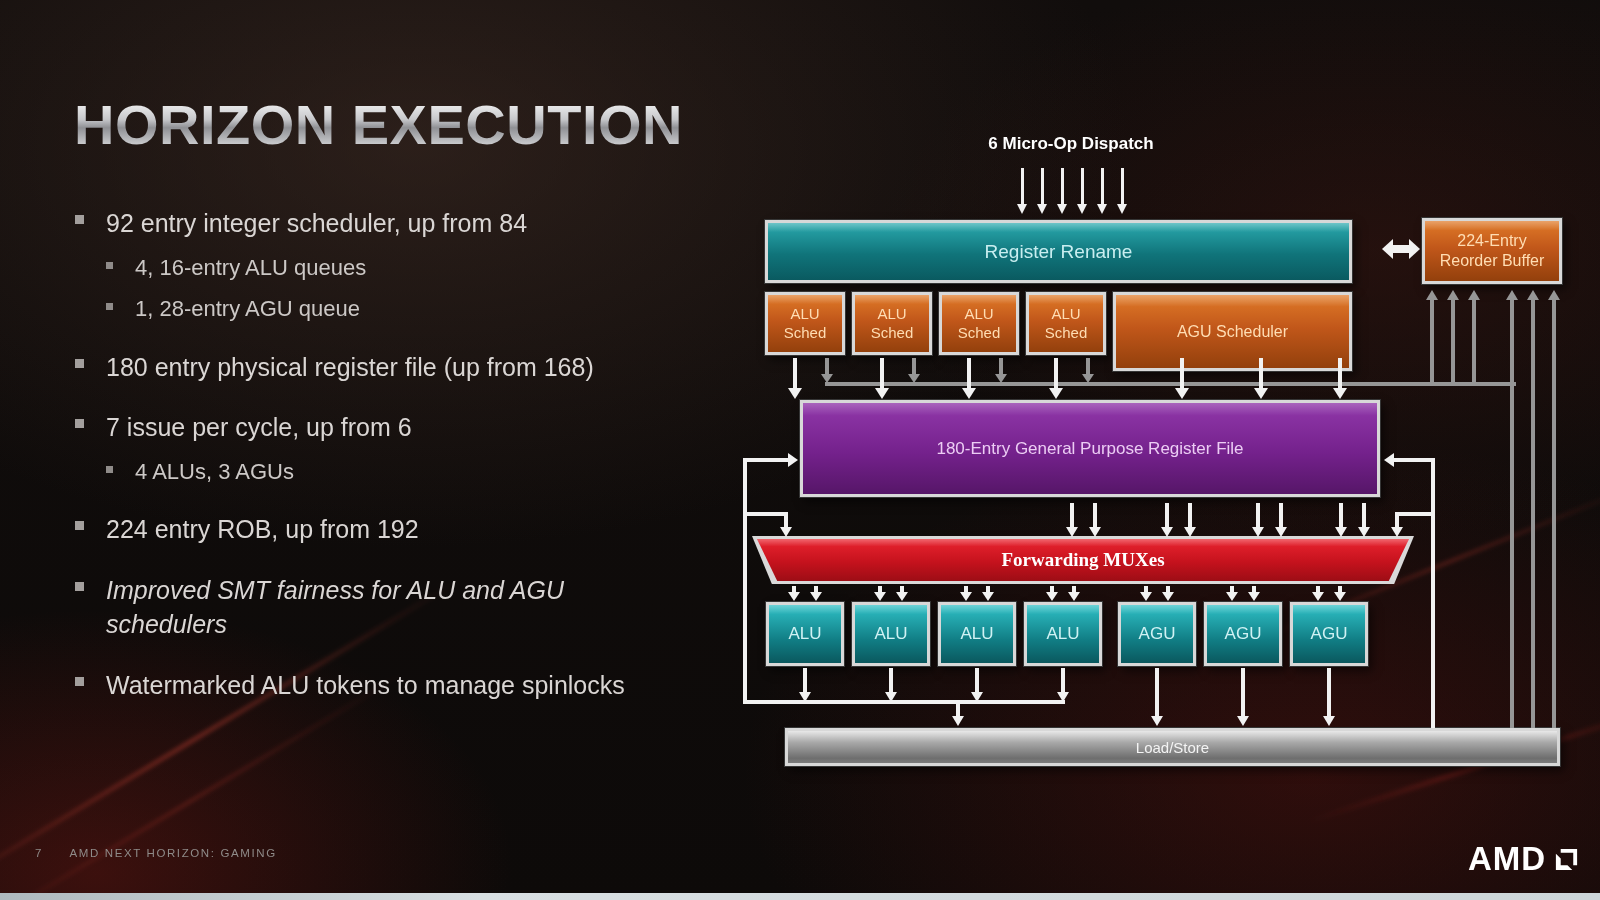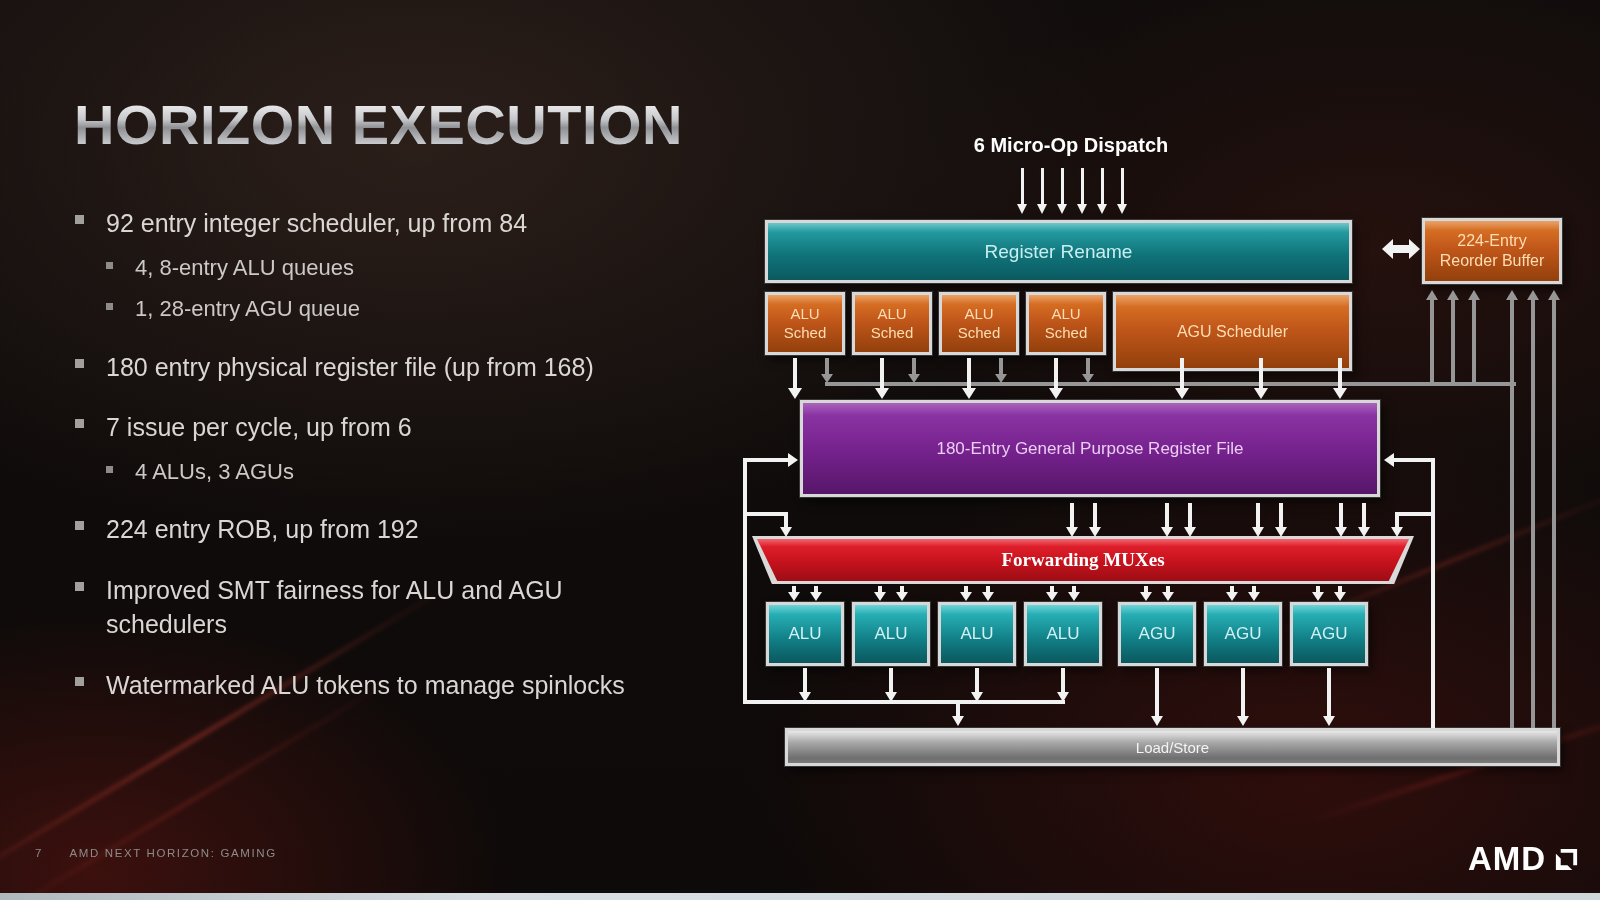--- a/index.html
+++ b/index.html
@@ -57,21 +57,21 @@
   .mux-outer{position:absolute;left:752px;top:536px;width:662px;height:48px;background:#d9d9d9;
     clip-path:polygon(0 0,100% 0,97% 100%,3% 100%);
     filter:drop-shadow(4px 5px 6px rgba(0,0,0,.5));font-family:Liberation Serif, serif;}
   .mux-inner{position:absolute;left:5px;top:3px;right:5px;bottom:3px;
     background:linear-gradient(180deg,rgba(255,255,255,.3),rgba(255,255,255,0) 18%),
       linear-gradient(180deg,#ea2430 0%,#c5121d 55%,#9d0d15 100%);
     clip-path:polygon(0 0,100% 0,96.9% 100%,3.1% 100%);
     display:flex;align-items:center;justify-content:center;color:#fff;font-weight:bold;font-size:19px;}
 
   .dispatch-label{position:absolute;left:971px;top:134px;width:200px;text-align:center;
-    color:#fff;font-weight:bold;font-size:20px;}
+    color:#fff;font-weight:bold;font-size:17px;}
 
   .line{position:absolute;}
   .head{position:absolute;width:0;height:0;}
 
   .dbl{position:absolute;left:1384px;top:239px;width:34px;height:20px;}
   .dbl .bar{position:absolute;left:8px;top:6px;width:18px;height:8px;background:#f2f2f2;}
   .dbl .hl{position:absolute;left:-2px;top:0;border-top:10px solid transparent;border-bottom:10px solid transparent;border-right:11px solid #f2f2f2;}
   .dbl .hr{position:absolute;right:-2px;top:0;border-top:10px solid transparent;border-bottom:10px solid transparent;border-left:11px solid #f2f2f2;}
 
   .footer{position:absolute;left:35px;top:847px;font-size:11.5px;color:#8f8b89;letter-spacing:.14em;}
@@ -88,27 +88,27 @@
 <div class="slide">
   <div class="streak s1"></div>
   <div class="streak s2"></div>
   <div class="streak s3"></div>
   <div class="streak s4"></div>
 
   <div class="title">HORIZON EXECUTION</div>
 
   <div class="bullets" id="bullets">
       <div class="b-row l1" style="margin-top: 0px;"><span class="mk"></span><span>92 entry integer scheduler, up from 84</span></div>
-      <div class="b-row l2" style="margin-top: 13px;"><span class="mk"></span><span>4, 8-entry ALU queues</span></div>
+      <div class="b-row l2" style="margin-top: 13px;"><span class="mk"></span><span>4, 16-entry ALU queues</span></div>
       <div class="b-row l2" style="margin-top: 13px;"><span class="mk"></span><span>1, 28-entry AGU queue</span></div>
       <div class="b-row l1" style="margin-top: 26px;"><span class="mk"></span><span>180 entry physical register file (up from 168)</span></div>
       <div class="b-row l1" style="margin-top: 26px;"><span class="mk"></span><span>7 issue per cycle, up from 6</span></div>
       <div class="b-row l2" style="margin-top: 13px;"><span class="mk"></span><span>4 ALUs, 3 AGUs</span></div>
       <div class="b-row l1" style="margin-top: 26px;"><span class="mk"></span><span>224 entry ROB, up from 192</span></div>
-      <div class="b-row l1" style="margin-top: 26px;"><span class="mk"></span><span>Improved SMT fairness for ALU and AGU schedulers</span></div>
+      <div class="b-row l1" style="margin-top: 26px; font-style: italic;"><span class="mk"></span><span>Improved SMT fairness for ALU and AGU schedulers</span></div>
       <div class="b-row l1" style="margin-top: 26px;"><span class="mk"></span><span>Watermarked ALU tokens to manage spinlocks</span></div>
     </div>
 
   <div class="dispatch-label">6 Micro-Op Dispatch</div>
 
   <div class="dbox teal lbl-rr" style="left:765px;top:220px;width:587px;height:63px;">
     <span>Register Rename</span>
   </div>
 
   <div class="dbl">

